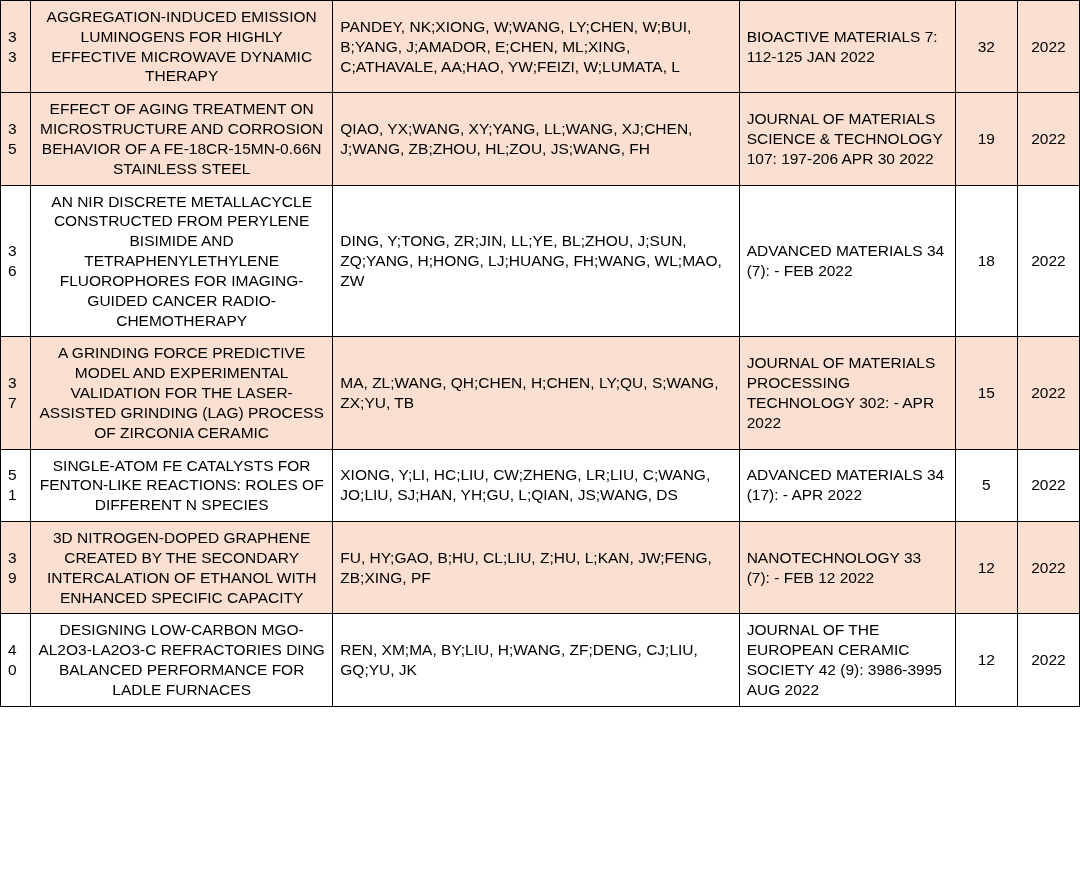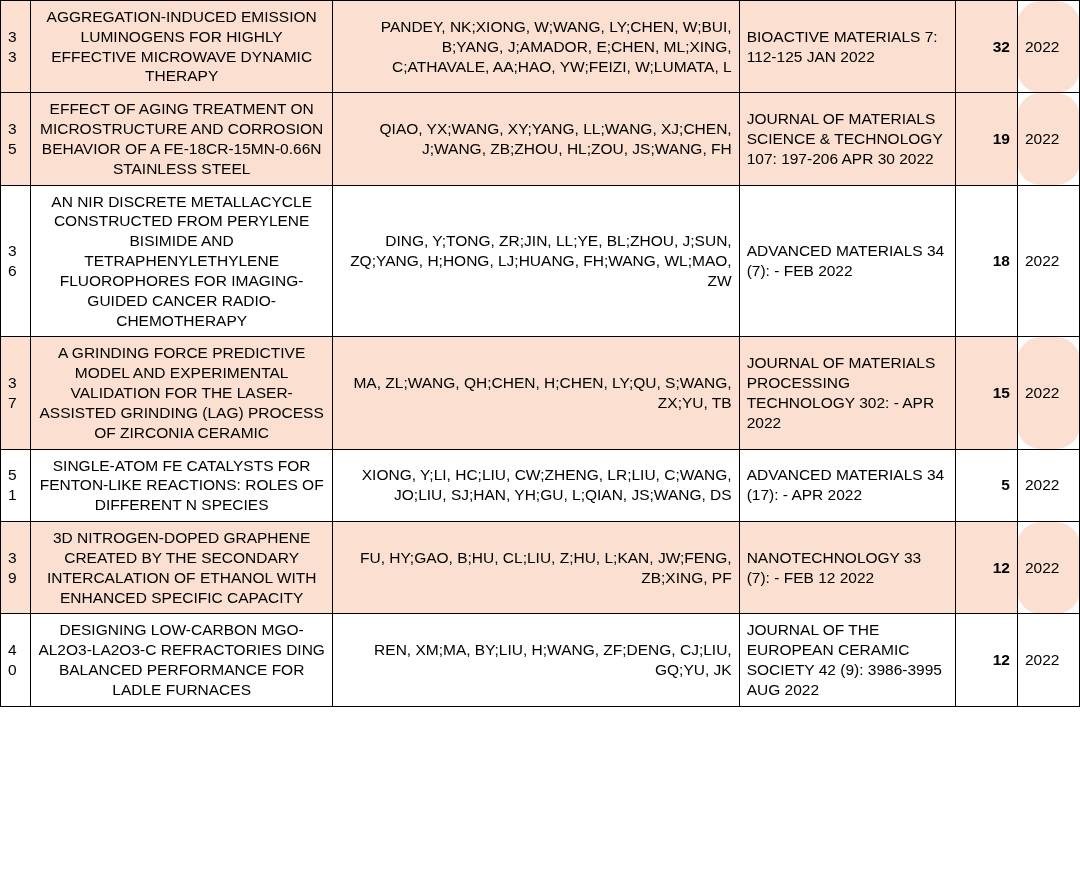--- a/index.html
+++ b/index.html
@@ -39,37 +39,35 @@
   td.rank {
     text-align: left;
     vertical-align: middle;
     font-size: 15.5px;
   }
   td.title {
     text-align: center;
     vertical-align: middle;
   }
   td.authors {
-    text-align: right;
+    text-align: left;
     vertical-align: middle;
     margin-left: 24px;
   }
   td.source {
     text-align: left;
     vertical-align: middle;
   }
   td.cites {
-    text-align: right;
+    text-align: center;
     vertical-align: middle;
-    font-weight: bold;
   }
   td.year {
-    text-align: left;
+    text-align: center;
     vertical-align: middle;
-    border-radius: 24px;
   }
   tr.shaded td {
     background: #fbe0d1;
   }
   tr.plain td {
     background: #ffffff;
   }
 </style>
 </head>
 <body>

